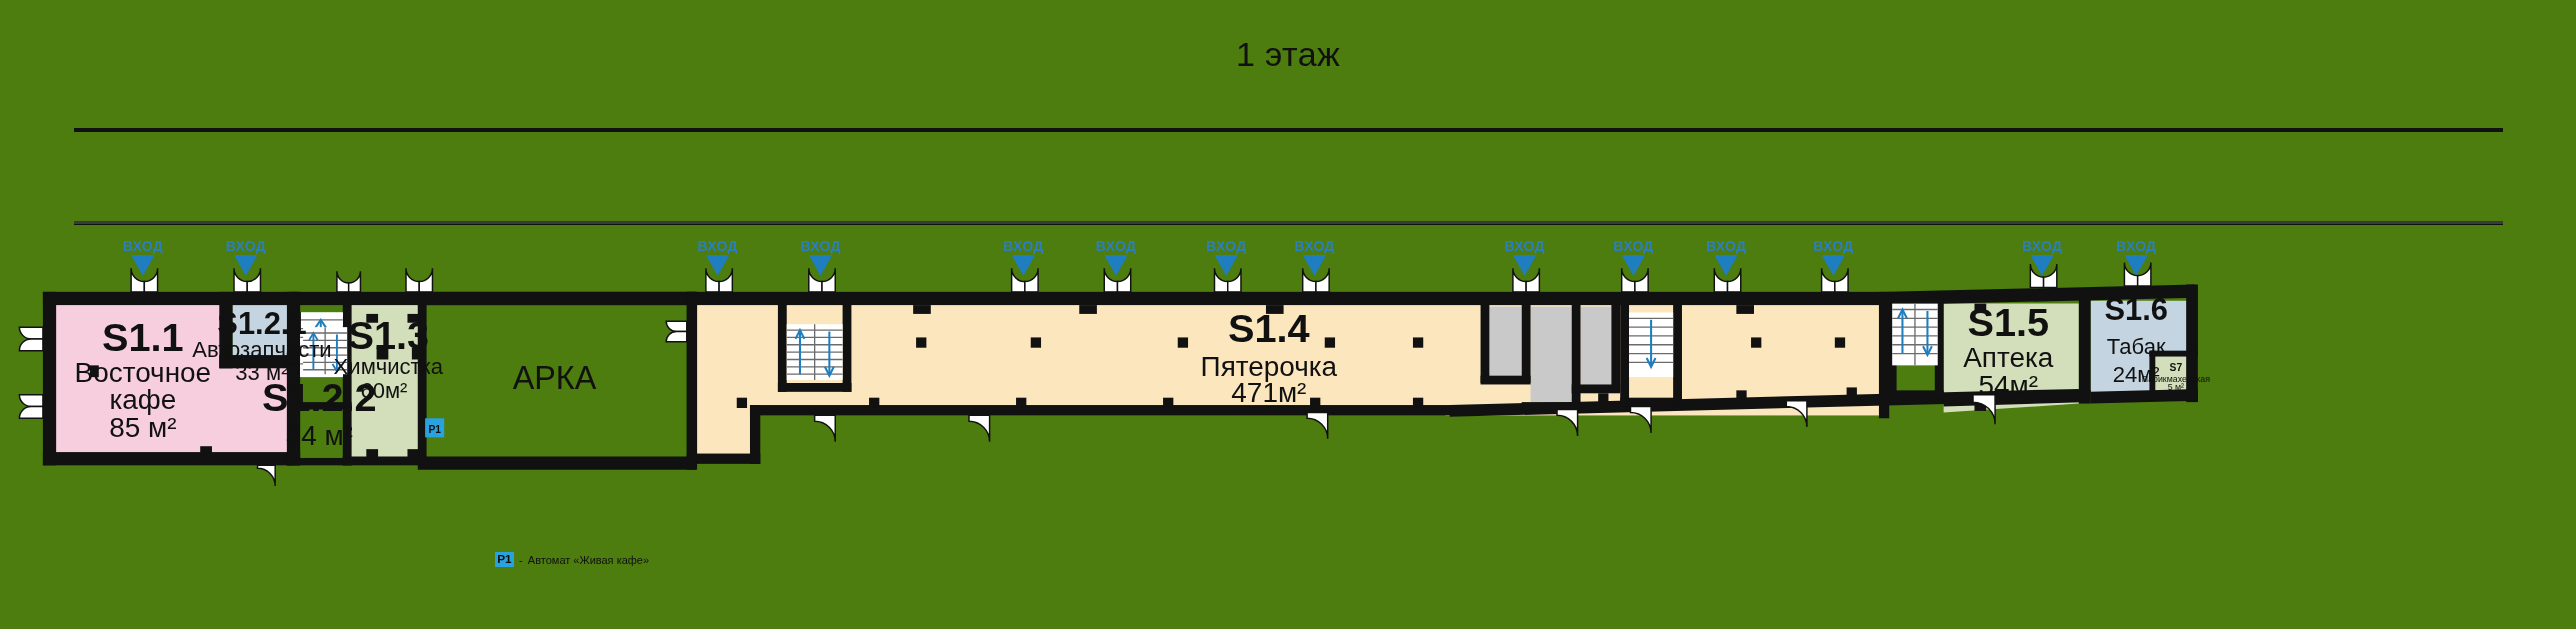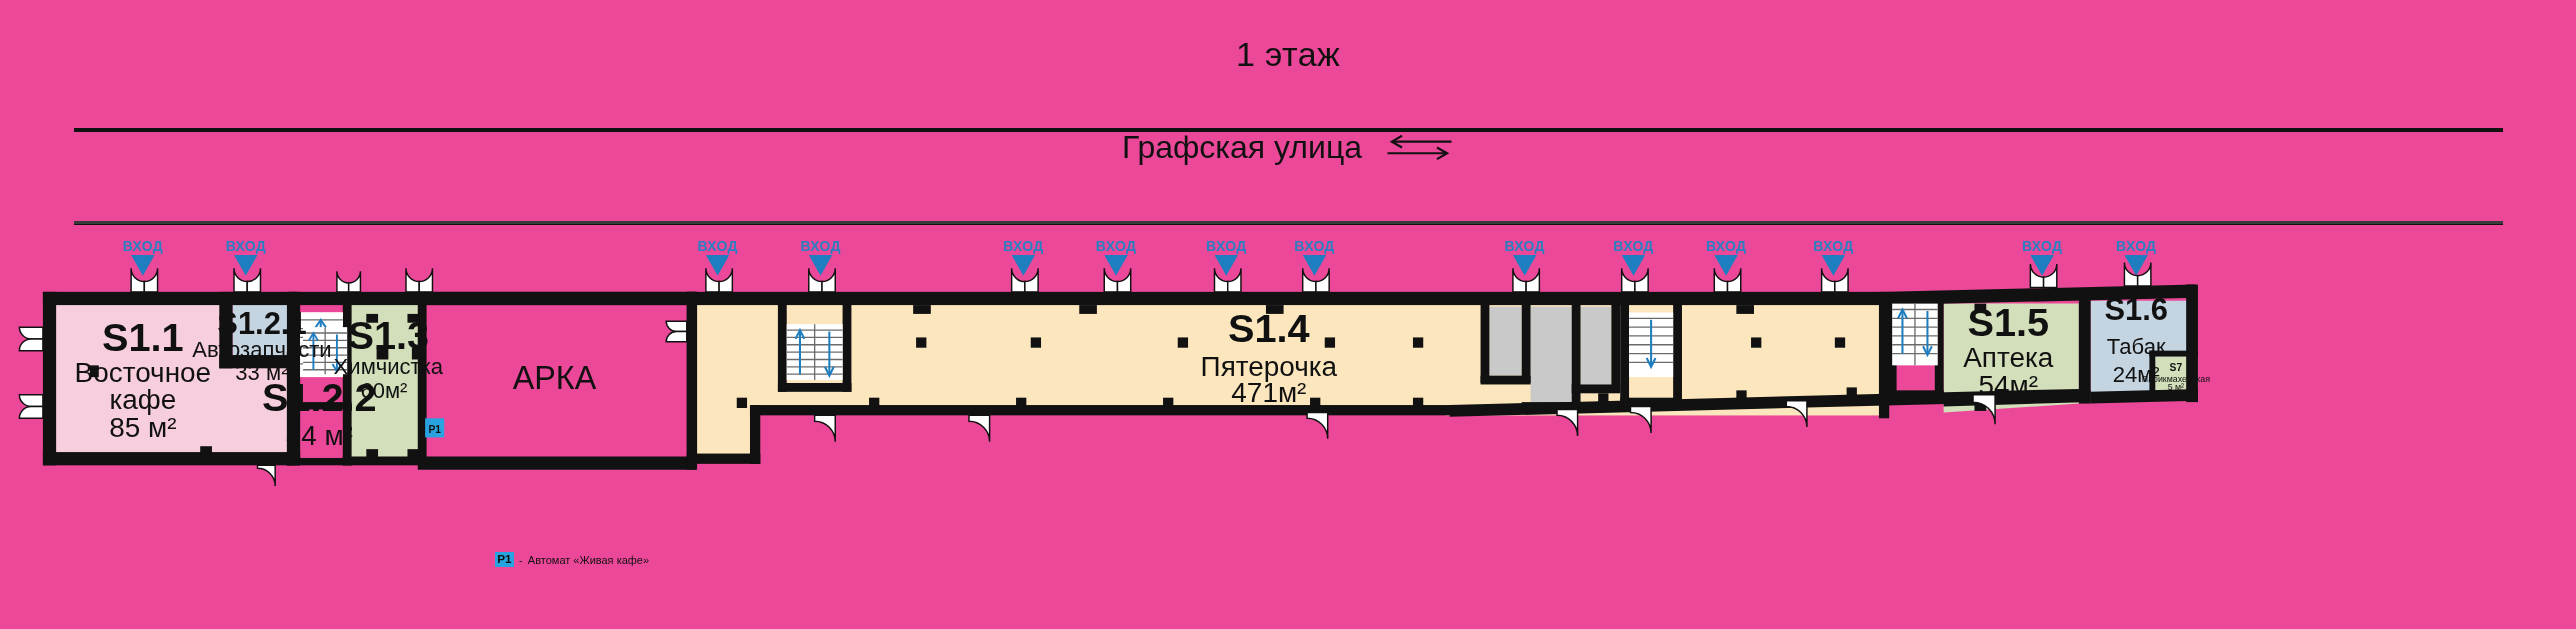--- a/index.html
+++ b/index.html
@@ -10,21 +10,21 @@
   body {
     width: 2576px;
     height: 629px;
     font-family: "Liberation Sans", sans-serif;
     overflow: hidden;
   }
   #root {
     position: relative;
     width: 2576px;
     height: 629px;
-    background: #ec4899;
+    background: #4d7c0f;
   }
   .floor-title {
     position: absolute;
     left: 0;
     top: 35px;
     width: 2576px;
     text-align: center;
     font-size: 34px;
     font-weight: 400;
     color: #111111;
@@ -113,33 +113,20 @@
 </head>
 <body>
 
 <div id="root">
 
   <div class="floor-title">1 этаж</div>
 
   <div class="rule-top"></div>
   <div class="rule-bottom"></div>
 
-  <div class="street-band">
-    <div class="street-name">
-      <span>Графская улица</span>
-      <span class="arrows">
-        <svg width="71" height="32" viewBox="0 0 96 44" aria-hidden="true">
-          <line x1="12" y1="16" x2="92" y2="16" stroke="#111" stroke-width="3"></line>
-          <polyline points="24,8 10,16 24,24" fill="none" stroke="#111" stroke-width="3"></polyline>
-          <line x1="4" y1="32" x2="84" y2="32" stroke="#111" stroke-width="3"></line>
-          <polyline points="72,24 86,32 72,40" fill="none" stroke="#111" stroke-width="3"></polyline>
-        </svg>
-      </span>
-    </div>
-  </div>
 
   <svg id="plan-svg" width="2576" height="294" viewBox="0 0 1750 200">
 
     <defs>
       <g id="stairIcon">
         <rect x="0" y="0" width="56" height="46" fill="#ffffff"></rect>
         <g stroke="#6b6b6b" stroke-width="1.1">
           <line x1="0" y1="4" x2="56" y2="4"></line>
           <line x1="0" y1="10" x2="56" y2="10"></line>
           <line x1="0" y1="16" x2="56" y2="16"></line>

